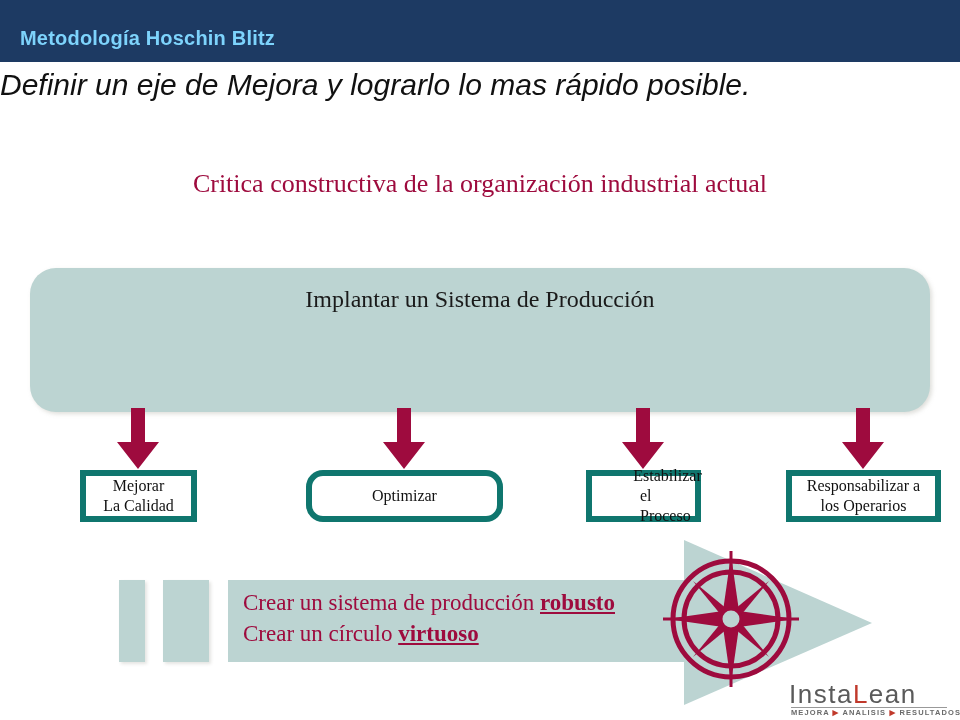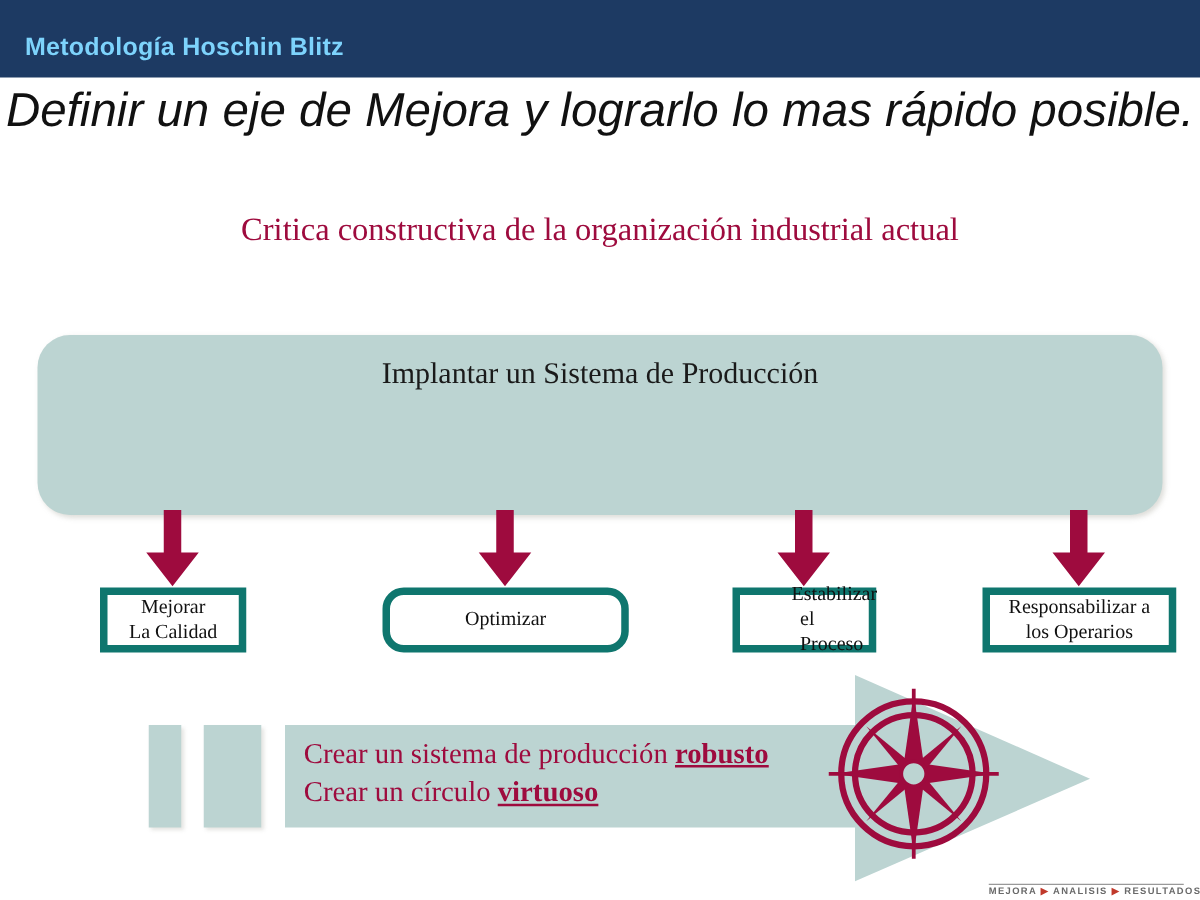--- a/index.html
+++ b/index.html
@@ -32,22 +32,22 @@
     color: #7dd3fc;
     letter-spacing: 0.2px;
     font-family: "Liberation Sans", sans-serif;
   }
 
   
   #subtitle {
     position: absolute;
     left: 0; top: 68px;
     width: 960px;
-    text-align: center;
-    font-size: 38px;
+    text-align: left;
+    font-size: 30px;
     font-style: italic;
     color: #111111;
     font-family: "Liberation Sans", sans-serif;
     white-space: nowrap;
   }
 
   
   #critique-line {
     position: absolute;
     left: 0; top: 169px;
@@ -286,15 +286,16 @@
       <polygon points="32,32 66,60 70,70 60,66"></polygon>
       <polygon points="108,32 80,66 70,70 74,60"></polygon>
       <polygon points="108,108 74,80 70,70 80,74"></polygon>
       <polygon points="32,108 60,74 70,70 66,80"></polygon>
     </g>
     <circle cx="70" cy="70" r="10" fill="#bcd4d2" stroke="#9e0b3e" stroke-width="3"></circle>
   </svg>
 </div>
 
 <div id="logo">
+  <div id="logo-word"><span>Insta</span><span class="accent">L</span><span>ean</span></div>
   <div id="logo-rule"></div>
   <div id="logo-tagline"><span>MEJORA</span> <span class="tri">▶</span> <span>ANALISIS</span> <span class="tri">▶</span> <span>RESULTADOS</span></div>
 </div>
 
 </body></html>

